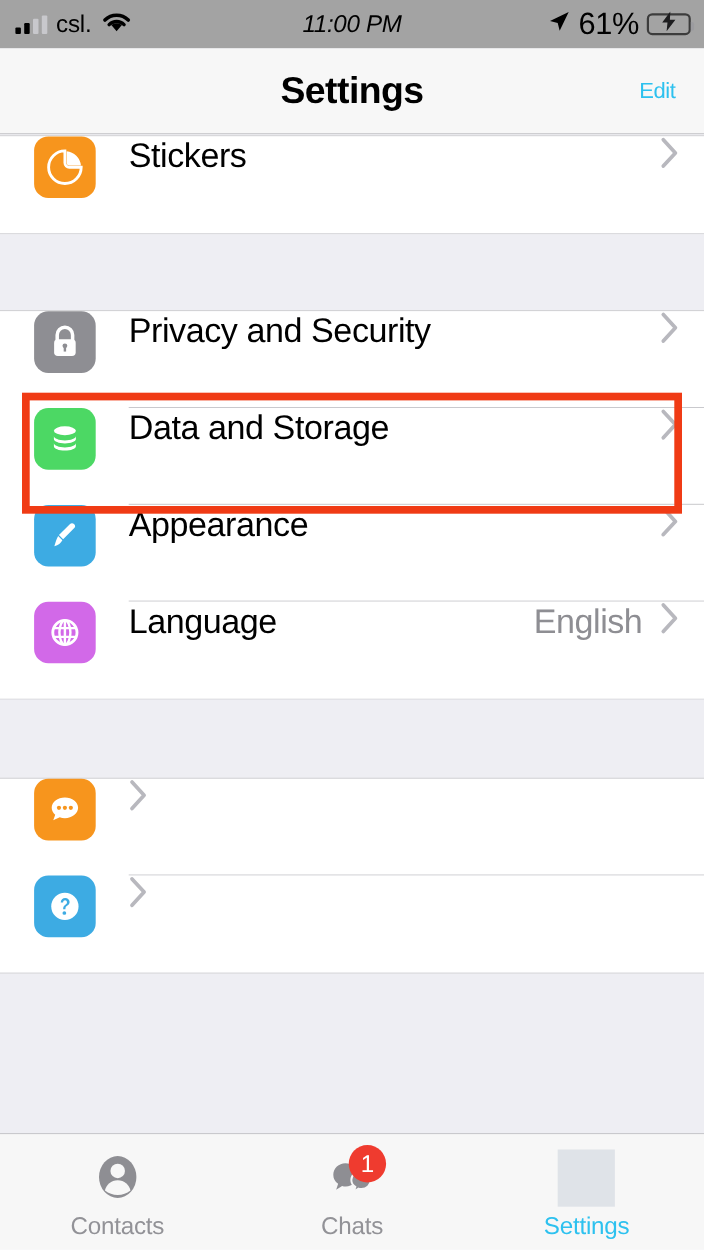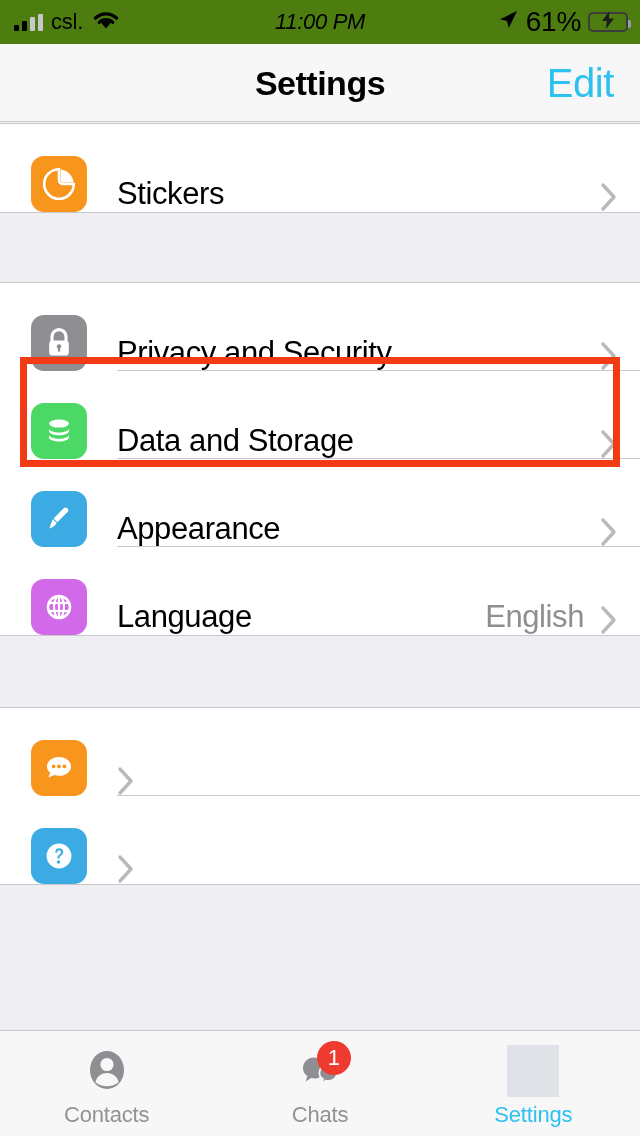--- a/index.html
+++ b/index.html
@@ -8,21 +8,21 @@
     font-family:"Liberation Sans", sans-serif;
     background:#ffffff;
     overflow:hidden;
     -webkit-font-smoothing:antialiased;
   }
   #screen { position:relative; width:640px; height:1136px; background:#eeeef3; }
 
   
   #statusbar{
     position:absolute; left:0; top:0; width:640px; height:44px;
-    background:#4d7c0f; display:flex; align-items:center;
+    background:#a3a3a3; display:flex; align-items:center;
   }
   #sb-left{ position:absolute; left:14px; top:0; height:44px; display:flex; align-items:center; gap:8px; }
   .bars{ display:flex; align-items:flex-end; gap:3px; height:17px; }
   .bars i{ display:block; width:5px; border-radius:1px; background:#c8c8cc; }
   .bars i.on{ background:#000; }
   .bars i:nth-child(1){ height:6px; }
   .bars i:nth-child(2){ height:10px; }
   .bars i:nth-child(3){ height:14px; }
   .bars i:nth-child(4){ height:17px; }
   #carrier{ font-size:22px; color:#000; letter-spacing:-.2px; }
@@ -43,30 +43,30 @@
     position:absolute; left:0; top:44px; width:640px; height:78px;
     background:#f7f7f7; border-bottom:1px solid #c9c9cd;
   }
   #nav-title{
     position:absolute; left:0; top:0; width:640px; height:78px;
     display:flex; align-items:center; justify-content:center;
     font-size:34px; font-weight:bold; color:#000; letter-spacing:-.5px;
   }
   #edit-button{
     position:absolute; right:26px; top:0; height:78px; display:flex; align-items:center;
-    font-size:40px; color:#2dc1ef; letter-spacing:-.4px; cursor:pointer;
+    font-size:20px; color:#2dc1ef; letter-spacing:-.4px; cursor:pointer;
   }
 
   
   #list{ position:absolute; left:0; top:123px; width:640px; bottom:106px; background:#eeeef3; }
   .group{ background:#fff; border-top:1px solid #c9c9cd; border-bottom:1px solid #c9c9cd; }
   .gap{ height:69px; background:#eeeef3; }
   .gap.short{ height:71px; }
 
-  .row{ position:relative; height:88px; display:flex; align-items:flex-end; background:#fff; cursor:pointer; }
+  .row{ position:relative; height:88px; display:flex; align-items:flex-start; background:#fff; cursor:pointer; }
   .row .sep{ position:absolute; left:117px; right:0; bottom:0; height:1px; background:#c9c9cd; }
   .row:last-child .sep{ display:none; }
   .icon-wrap{ width:117px; display:flex; align-items:center; justify-content:center; flex:0 0 117px; }
   .appicon{ width:56px; height:56px; border-radius:13px; display:flex; align-items:center; justify-content:center; }
   .label{ font-size:31px; color:#000; letter-spacing:-.4px; flex:1; }
   .value{ font-size:31px; color:#8e8e93; letter-spacing:-.4px; margin-right:16px; }
   .chev{ margin-right:22px; display:flex; align-items:center; }
 
   
   #highlight{

